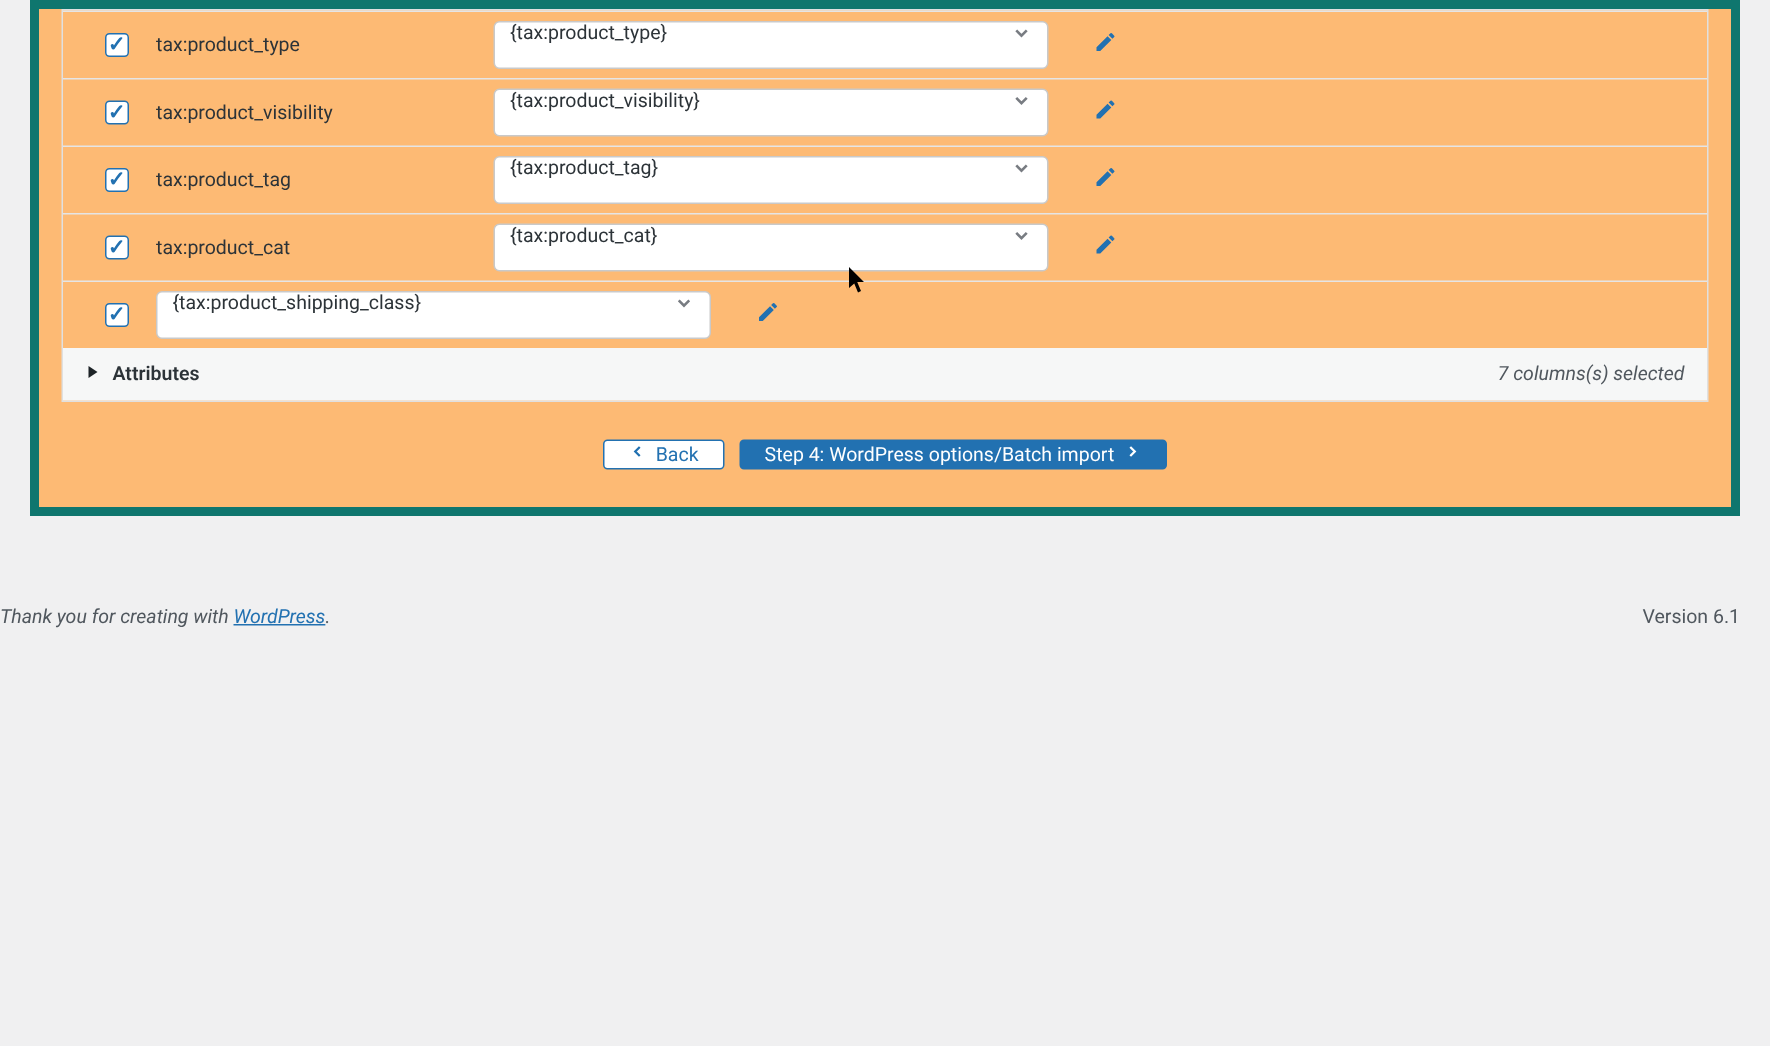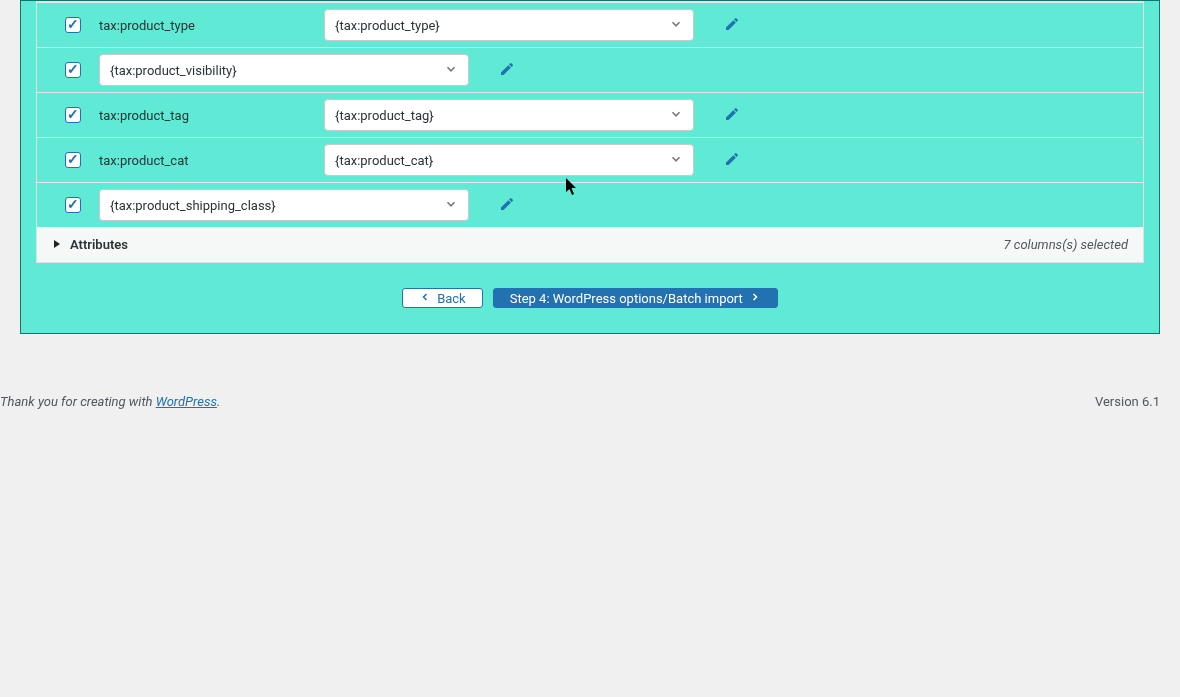--- a/index.html
+++ b/index.html
@@ -3,22 +3,22 @@
 <meta charset="utf-8">
 <style>
   * { box-sizing: border-box; margin: 0; padding: 0; }
   body {
     font-family: -apple-system, BlinkMacSystemFont, "Segoe UI", Roboto, sans-serif;
     background: #f0f0f1;
     color: #2c3338;
     font-size: 13px;
   }
   .main-box {
-    background: #5eead4;
-    border: 1px solid #0f766e;
+    background: #fdba74;
+    border: 6px solid #0f766e;
     margin: 0 20px 4px 20px;
     padding-bottom: 25px;
   }
   .inner-box {
     border: 1px solid #e0e0e0;
     margin: 0 15px;
   }
   .row {
     display: flex;
     align-items: center;
@@ -62,21 +62,21 @@
     color: #2c3338;
   }
   .cell-select {
     flex: 0 0 370px;
   }
   .select-box {
     border: 1px solid #c9c9c9;
     border-radius: 4px;
     height: 32px;
     display: flex;
-    align-items: center;
+    align-items: flex-start;
     justify-content: space-between;
     padding: 0 10px;
     background: #fff;
     cursor: pointer;
     font-size: 13px;
   }
   .chevron-down svg { width: 14px; height: 14px; }
   .cell-edit {
     padding-left: 30px;
   }
@@ -183,20 +183,21 @@
               <path d="M3 17.25V21h3.75L17.81 9.94l-3.75-3.75L3 17.25zM20.71 7.04a1 1 0 0 0 0-1.41l-2.34-2.34a1 1 0 0 0-1.41 0l-1.83 1.83 3.75 3.75 1.83-1.83z"></path>
             </svg>
         </span>
       </div>
     </div>
 
     <div class="row">
       <div class="cell-check">
           <input type="checkbox" checked="" style="">
         </div>
+      <div class="cell-label">tax:product_visibility</div>
       <div class="cell-select">
         <div class="select-box">
           <span>{tax:product_visibility}</span>
           <span class="chevron-down">
             <svg viewBox="0 0 24 24" fill="none" stroke="#787c82" stroke-width="3">
                 <polyline points="6 9 12 15 18 9"></polyline>
               </svg>
           </span>
         </div>
       </div>

